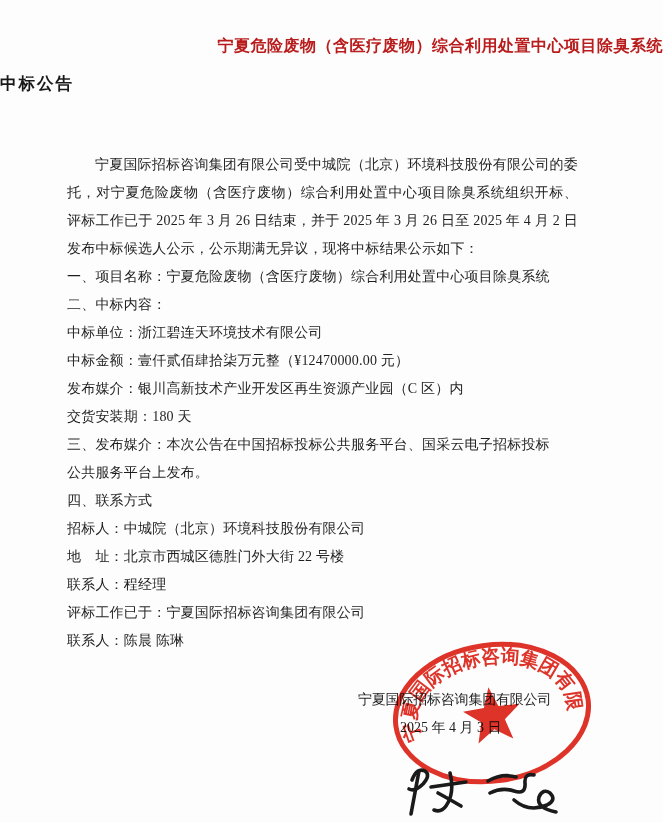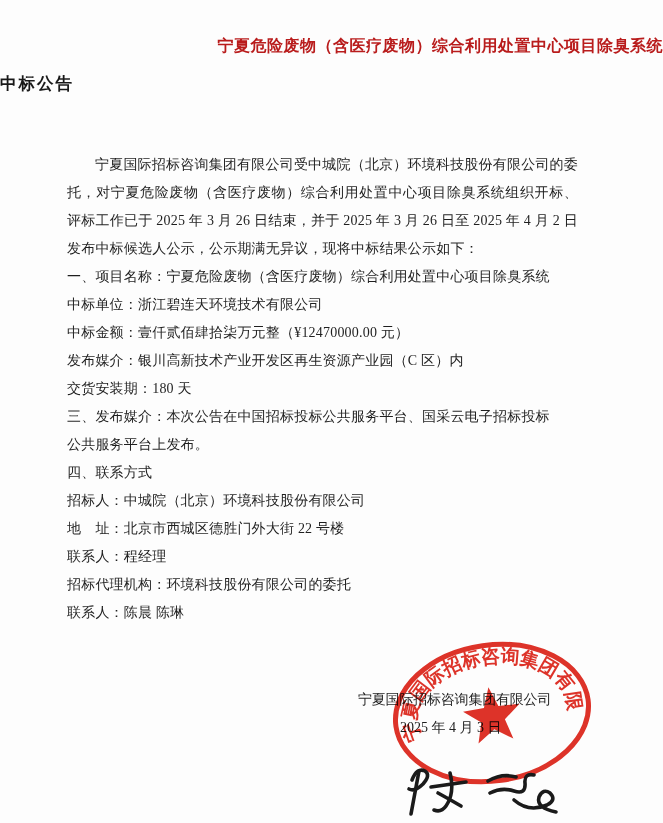--- a/index.html
+++ b/index.html
@@ -50,31 +50,32 @@
 <body>
 
 <div class="page">
 
   <h1 class="title1">宁夏危险废物（含医疗废物）综合利用处置中心项目除臭系统</h1>
   <h2 class="title2">中标公告</h2>
 
   <div class="body">
     <p class="intro">宁夏国际招标咨询集团有限公司受中城院（北京）环境科技股份有限公司的委托，对宁夏危险废物（含医疗废物）综合利用处置中心项目除臭系统组织开标、评标工作已于 2025 年 3 月 26 日结束，并于 2025 年 3 月 26 日至 2025 年 4 月 2 日发布中标候选人公示，公示期满无异议，现将中标结果公示如下：</p>
     <p class="l-item">一、项目名称：宁夏危险废物（含医疗废物）综合利用处置中心项目除臭系统</p>
+    <p class="l-item">二、中标内容：</p>
     <p class="l-detail">中标单位：浙江碧连天环境技术有限公司</p>
     <p class="l-detail">中标金额：壹仟贰佰肆拾柒万元整（¥12470000.00 元）</p>
     <p class="l-detail">发布媒介：银川高新技术产业开发区再生资源产业园（C 区）内</p>
     <p class="l-detail">交货安装期：180 天</p>
     <p class="l-item">三、发布媒介：本次公告在中国招标投标公共服务平台、国采云电子招标投标</p>
     <p class="l-wrap">公共服务平台上发布。</p>
     <p class="l-item">四、联系方式</p>
     <p class="l-detail">招标人：中城院（北京）环境科技股份有限公司</p>
     <p class="l-detail">地　址：北京市西城区德胜门外大街 22 号楼</p>
     <p class="l-detail">联系人：程经理</p>
-    <p class="l-detail">招标代理机构：环境科技股份有限公司的委托</p>
+    <p class="l-detail">评标工作已于：宁夏国际招标咨询集团有限公司</p>
     <p class="l-detail">联系人：陈晨 陈琳</p>
   </div>
 
   <p class="sig-company">宁夏国际招标咨询集团有限公司</p>
   <p class="sig-date">2025 年 4 月 3 日</p>
 
   <svg class="seal" viewBox="0 0 204 144" xmlns="http://www.w3.org/2000/svg">
     <defs>
       <path id="sealArc" d="M 30.6 89.1 A 76 50 0 1 1 173.4 89.1" fill="none"></path>
     </defs>

